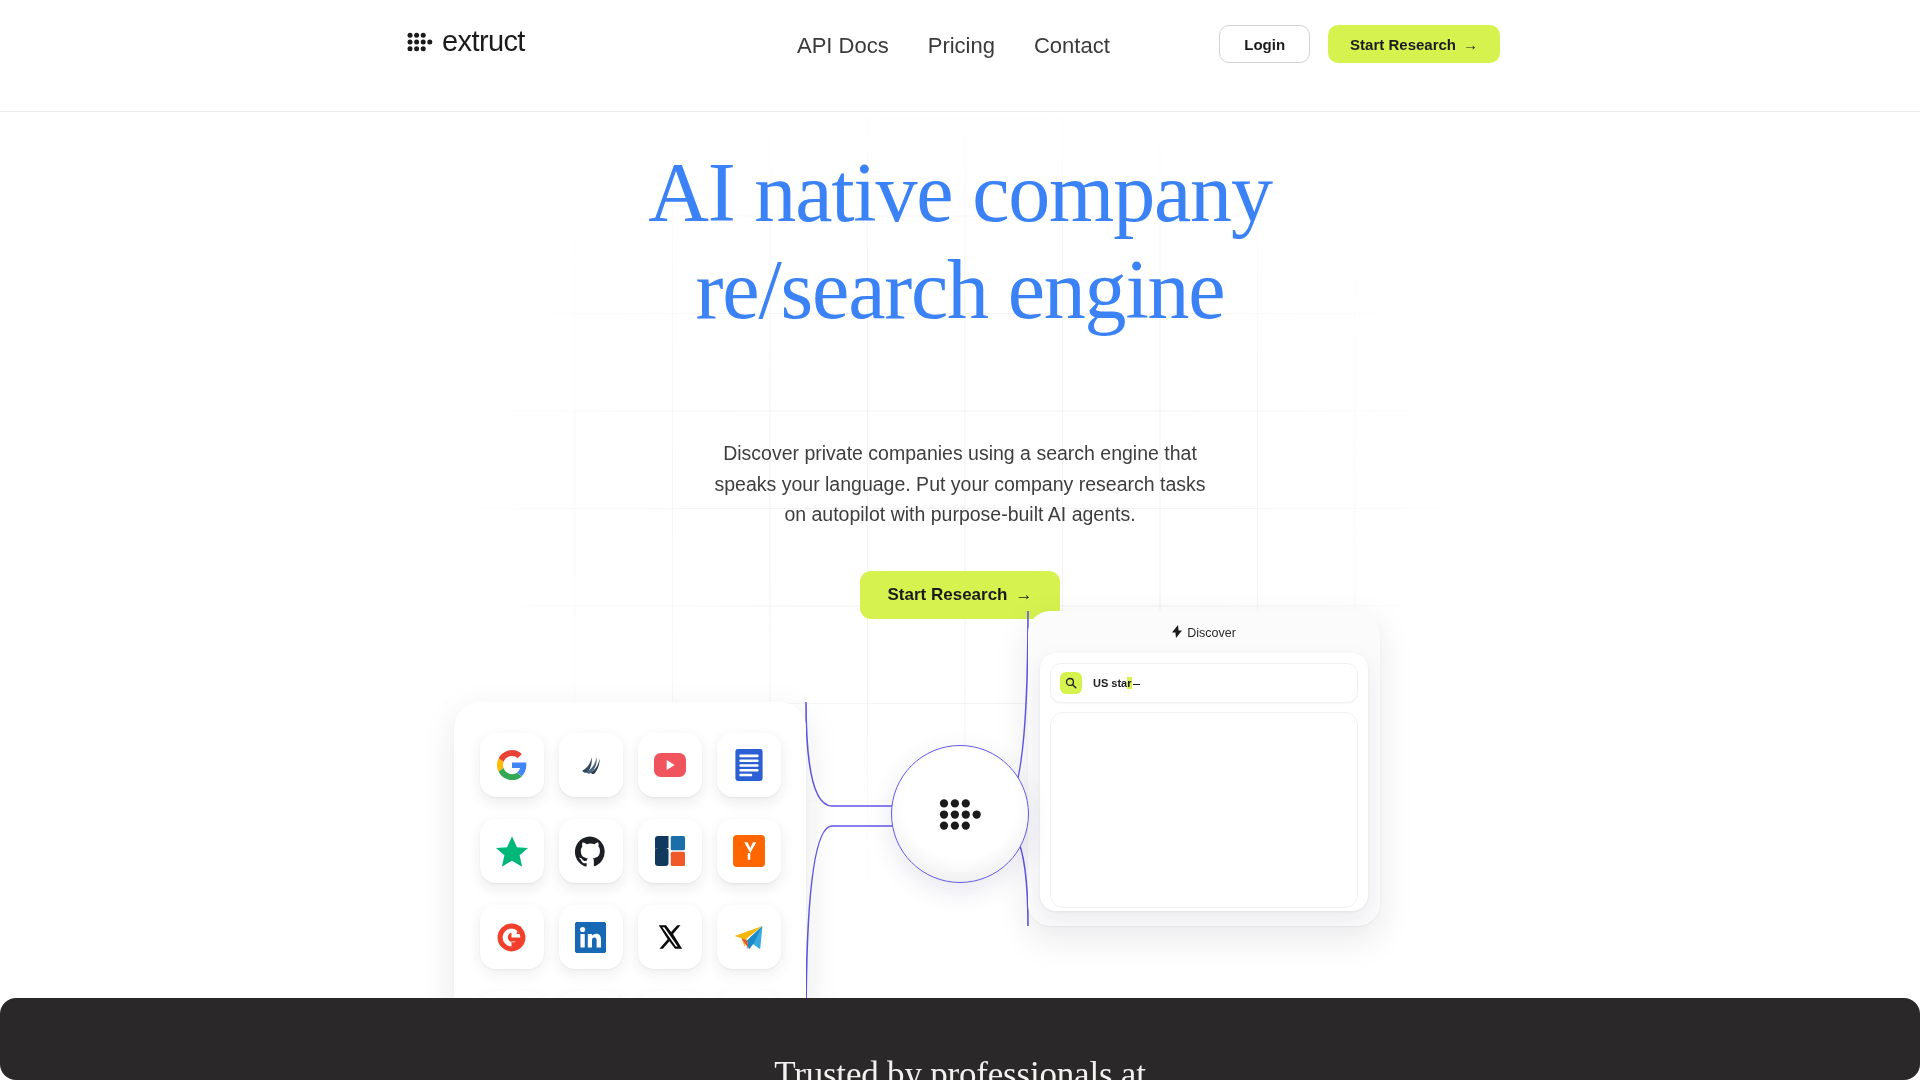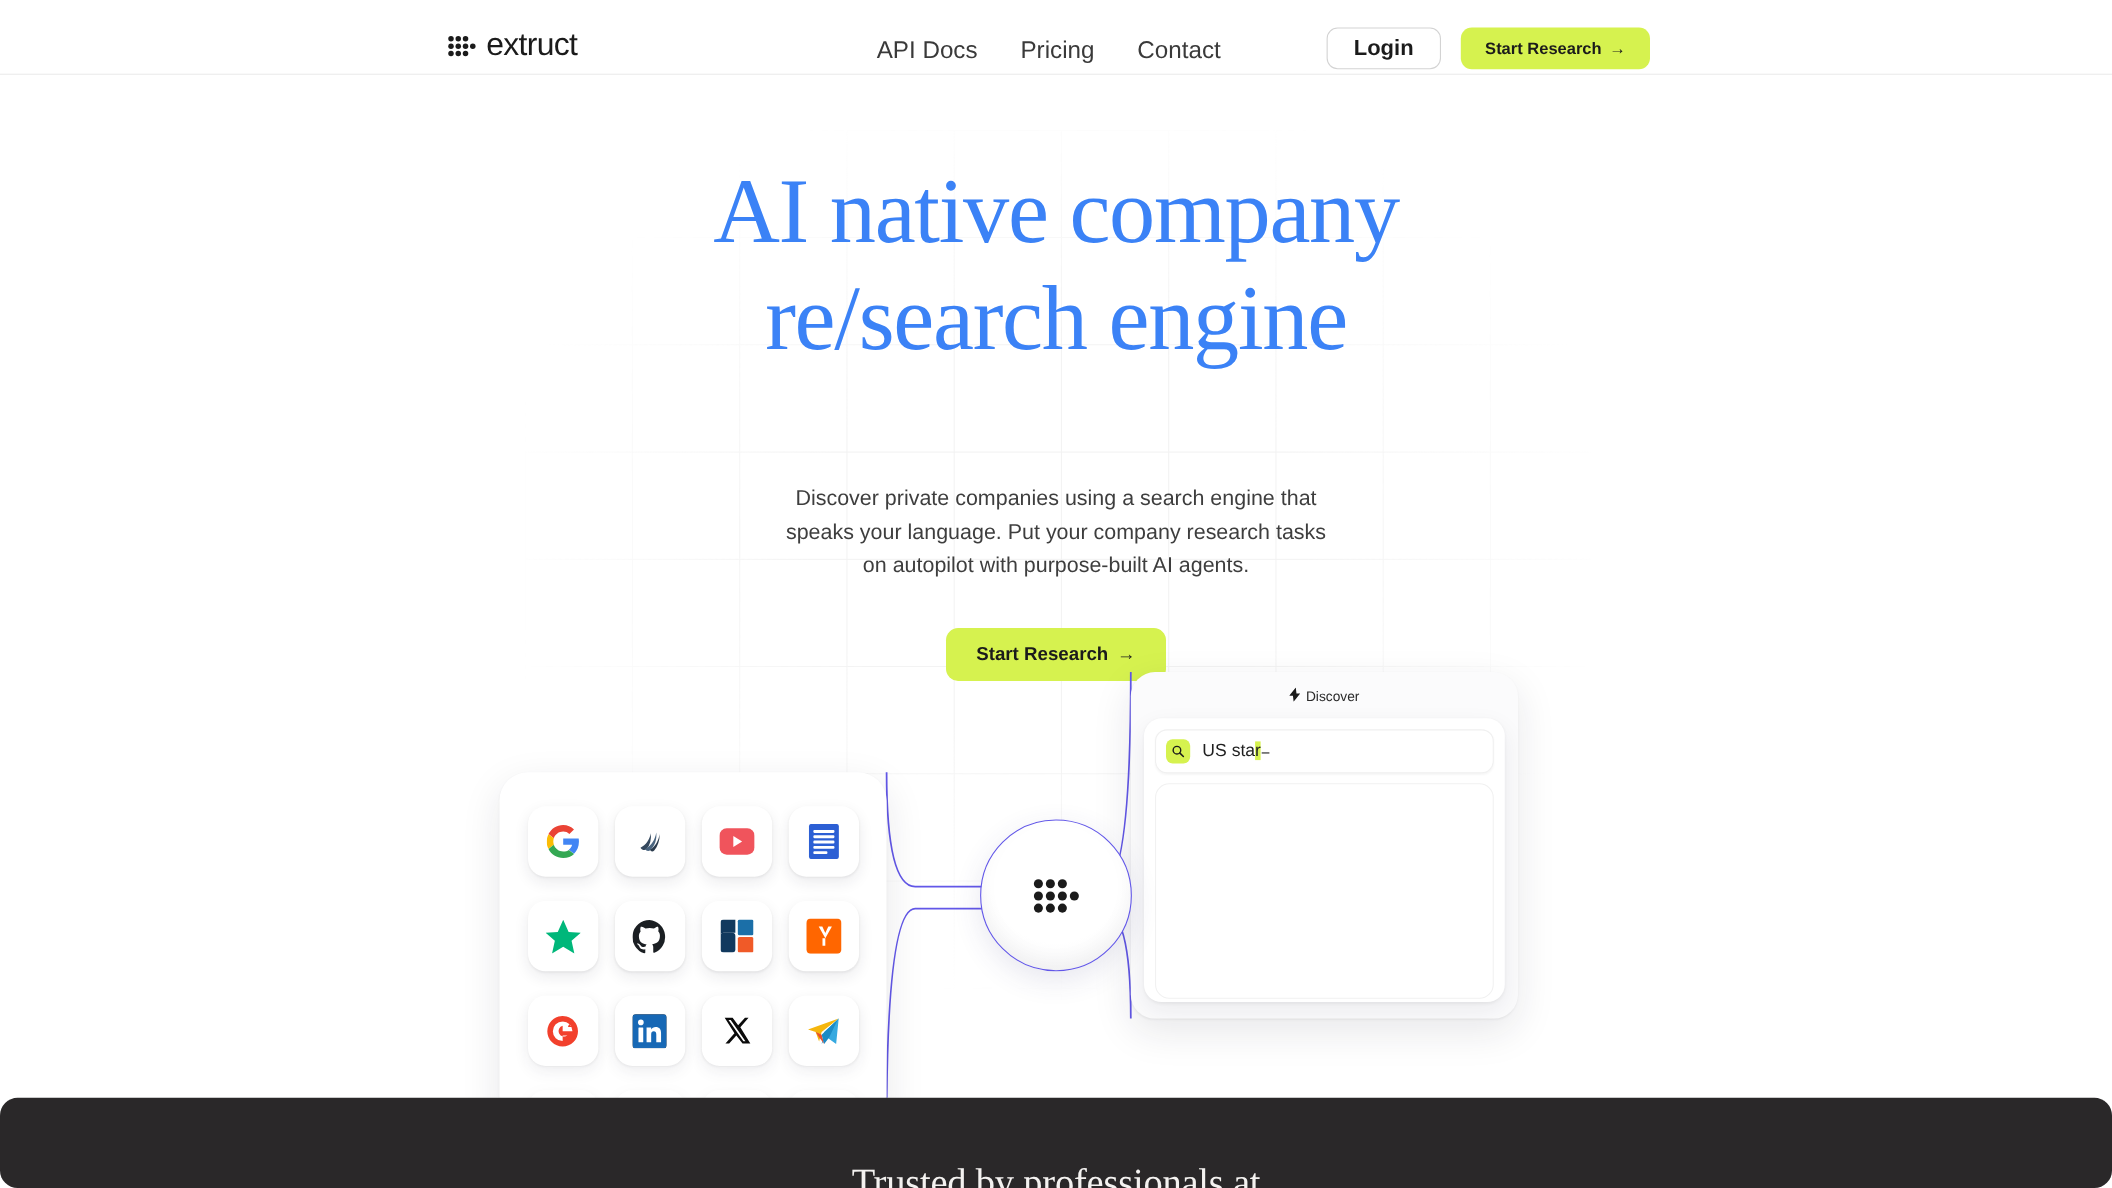--- a/index.html
+++ b/index.html
@@ -6,21 +6,21 @@
   html, body { width:1920px; height:1080px; overflow:hidden; }
   body {
     font-family:"Liberation Sans", sans-serif;
     background:#ffffff;
     color:#1f1f1f;
     -webkit-font-smoothing:antialiased;
   }
 
   
   .header{
-    position:absolute; top:0; left:0; width:1920px; height:68px;
+    position:absolute; top:0; left:0; width:1920px; height:112px;
     border-bottom:1px solid #ebebeb;
     background:#fff; z-index:40;
   }
   .logo{
     position:absolute; left:407px; top:27px;
     display:flex; align-items:center; gap:9px;
   }
   .logo-mark{ width:26px; height:20px; display:block; }
   .logo-text{
     font-size:29px; font-weight:500; letter-spacing:-0.6px;
@@ -36,21 +36,21 @@
     line-height:1.4; white-space:nowrap;
   }
   .hdr-actions{
     position:absolute; right:420px; top:25px;
     display:flex; gap:18px; align-items:center;
   }
   .btn-login{
     height:38px; padding:0 24px;
     border:1px solid #d3d3d3; border-radius:10px;
     background:#fff; color:#1b1b1b;
-    font-size:20px; font-weight:700;
+    font-size:15px; font-weight:700;
     font-family:"Liberation Sans", sans-serif;
     cursor:pointer; display:flex; align-items:center;
   }
   .btn-cta{
     height:38px; padding:0 22px;
     border:none; border-radius:10px;
     background:#d6f24f; color:#1b1b1b;
     font-size:15px; font-weight:700;
     font-family:"Liberation Sans", sans-serif;
     cursor:pointer; display:flex; align-items:center; gap:7px;
@@ -162,21 +162,21 @@
     height:40px; border:1px solid #f0f0f0; border-radius:11px;
     background:#fff; display:flex; align-items:center; gap:11px;
     padding:0 9px;
     box-shadow:0 1px 2px rgba(0,0,0,.04);
   }
   .search-icon-box{
     width:22px; height:22px; border-radius:6px; background:#d6f24f;
     display:flex; align-items:center; justify-content:center; flex:none;
   }
   .search-text{
-    font-size:16px; color:#1f1f1f;
+    font-size:11px; color:#1f1f1f;font-weight:bold;
   }
   .search-text .hl{ background:#d6f24f; }
   .caret{
     display:inline-block; width:7px; height:1.5px;
     background:#1f1f1f; vertical-align:2px; margin-left:1px;
   }
   .results-area{
     margin-top:9px; height:196px;
     border:1px solid #f1f1f1; border-radius:13px; background:#fff;
   }

